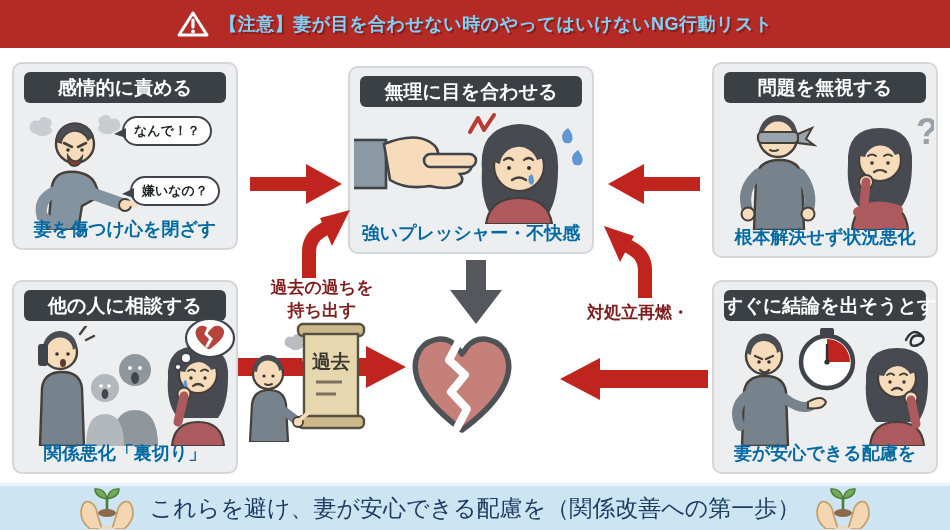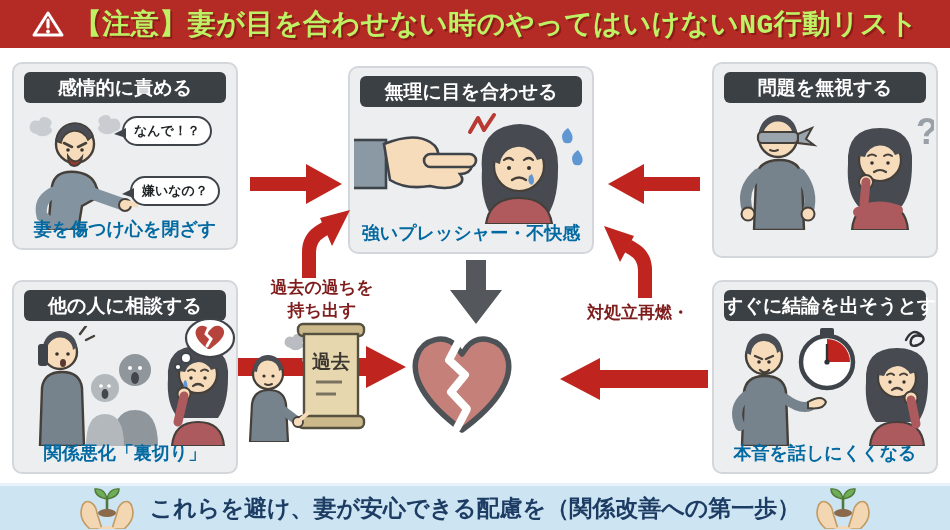--- a/index.html
+++ b/index.html
@@ -2,22 +2,22 @@
 <html><head>
 <meta charset="utf-8">
 <style>
   * { margin:0; padding:0; box-sizing:border-box; }
   body { background:#888; font-family:"Liberation Sans","DejaVu Sans",sans-serif; }
   .stage { position:relative; width:950px; height:530px; background:#ffffff; overflow:hidden; margin:0 auto; }
 
   
   .top-banner { position:absolute; left:0; top:0; width:950px; height:48px; background:#b42a24;
     display:flex; align-items:center; justify-content:center; gap:10px; }
-  .top-banner .title { color:#bef264; font-size:28px; font-weight:bold; letter-spacing:0.5px;
-    text-shadow:2px 2px 0 rgba(60,0,0,0.35); white-space:nowrap;font-family:Liberation Mono, monospace; }
+  .top-banner .title { color:#7dd3fc; font-size:18px; font-weight:bold; letter-spacing:0.5px;
+    text-shadow:2px 2px 0 rgba(60,0,0,0.35); white-space:nowrap; }
 
   
   .box { position:absolute; background:#eceef0; border:2px solid #d3d6da; border-radius:10px; }
   .box-header { position:absolute; top:8px; left:10px; right:10px; height:31px; background:#3b4045;
     border-radius:6px; color:#fff; font-size:19px; font-weight:bold; text-align:center; line-height:31px; white-space:nowrap; }
   .box-caption { position:absolute; bottom:7px; left:0; right:0; text-align:center;
     font-size:18px; font-weight:bold; color:#0369a1; white-space:nowrap; }
   .illu { position:absolute; }
 
   
@@ -27,21 +27,21 @@
     border-top:6px solid transparent; border-bottom:4px solid transparent; border-right:12px solid #3f444a; }
 
   
   .mid-label { position:absolute; text-align:center; font-weight:bold; color:#7f1d1d; font-size:17px; line-height:23px; white-space:nowrap; }
   .crisis { position:absolute; left:310px; top:436px; width:320px; text-align:center;
     font-size:25px; font-weight:bold; color:#b2201c; white-space:nowrap; }
 
   
   .footer { position:absolute; left:0; top:483px; width:950px; height:47px; background:#cde4f2;
     border-top:3px solid #e8f2fa; display:flex; align-items:center; justify-content:center; gap:14px; }
-  .footer .msg { color:#1d3c63; font-size:23px; font-weight:bold; white-space:nowrap; }
+  .footer .msg { color:#1d3c63; font-size:23px; font-weight:normal; white-space:nowrap; }
 
   svg { display:block; }
 </style>
 </head>
 <body>
 
 <div class="stage">
 
   <div class="top-banner">
     <svg width="32" height="28" viewBox="0 0 32 28">
@@ -130,20 +130,21 @@
       <path d="M164 48 q4 -3 8 0" fill="none" stroke="#453f3a" stroke-width="2" stroke-linecap="round"></path>
       <circle cx="152" cy="55" r="1.8" fill="#35312d"></circle>
       <circle cx="168" cy="55" r="1.8" fill="#35312d"></circle>
       <path d="M154 64 q6 -4 12 0" fill="none" stroke="#453f3a" stroke-width="2.2" stroke-linecap="round"></path>
       <path d="M132 122 q2 -26 28 -26 q26 0 28 26 Z" fill="#ad5a5e" stroke="#453f3a" stroke-width="2.2"></path>
       <path d="M138 104 q18 -10 40 -2" fill="none" stroke="#ad5a5e" stroke-width="10" stroke-linecap="round"></path>
       <circle cx="146" cy="74" r="7" fill="#f6dcba" stroke="#453f3a" stroke-width="2"></circle>
       <path d="M146 74 L144 96" stroke="#ad5a5e" stroke-width="9" stroke-linecap="round"></path>
       <text x="196" y="36" font-size="36" font-weight="bold" fill="#9aa0a7">?</text>
     </svg>
+    <div class="box-caption">根本解決せず状況悪化</div>
   </div>
 
   <div class="box" style="left:12px; top:280px; width:226px; height:194px;">
     <div class="box-header">他の人に相談する</div>
     <svg class="illu" style="left:6px; top:44px;" width="214" height="120" viewBox="0 0 214 120">
 
       <circle cx="40" cy="26" r="17" fill="#f6dcba" stroke="#453f3a" stroke-width="2.4"></circle>
       <path d="M23 23 a17 17 0 0 1 34 -2 l-4 3 a13 13 0 0 0 -26 1 Z" fill="#4a4e54"></path>
       <rect x="18" y="18" width="10" height="22" rx="3" fill="#3f444a"></rect>
       <circle cx="37" cy="28" r="1.8" fill="#35312d"></circle>
@@ -214,21 +215,21 @@
       <path d="M167 49 q4 -3 7 0 M180 49 q4 -3 7 0" fill="none" stroke="#453f3a" stroke-width="2" stroke-linecap="round"></path>
       <circle cx="170" cy="56" r="1.7" fill="#35312d"></circle>
         <circle cx="184" cy="56" r="1.7" fill="#35312d"></circle>
       <path d="M172 64 q5 -4 10 0" fill="none" stroke="#453f3a" stroke-width="2.2" stroke-linecap="round"></path>
       <path d="M150 120 q2 -24 27 -24 q25 0 27 24 Z" fill="#ad5a5e" stroke="#453f3a" stroke-width="2.2"></path>
       <circle cx="191" cy="72" r="6.5" fill="#f6dcba" stroke="#453f3a" stroke-width="2"></circle>
       <path d="M191 74 L196 98" stroke="#ad5a5e" stroke-width="9" stroke-linecap="round"></path>
 
       <path d="M186 14 q6 -12 14 -6 q8 6 -2 11 q-9 3 -7 -5 q2 -6 10 -4" fill="none" stroke="#2e3234" stroke-width="2.4" stroke-linecap="round"></path>
     </svg>
-    <div class="box-caption">本音を話しにくくなる</div>
+    <div class="box-caption">妻が安心できる配慮を</div>
   </div>
 
   <svg class="illu" style="left:250px; top:164px;" width="92" height="40" viewBox="0 0 92 40">
     <polygon points="0,13 56,13 56,0 92,20 56,40 56,27 0,27" fill="#c0241e"></polygon>
   </svg>
   <svg class="illu" style="left:608px; top:164px;" width="92" height="40" viewBox="0 0 92 40">
     <polygon points="92,13 36,13 36,0 0,20 36,40 36,27 92,27" fill="#c0241e"></polygon>
   </svg>
   <svg class="illu" style="left:450px; top:260px;" width="52" height="64" viewBox="0 0 52 64">
     <polygon points="16,0 36,0 36,30 52,30 26,64 0,30 16,30" fill="#54585c"></polygon>

